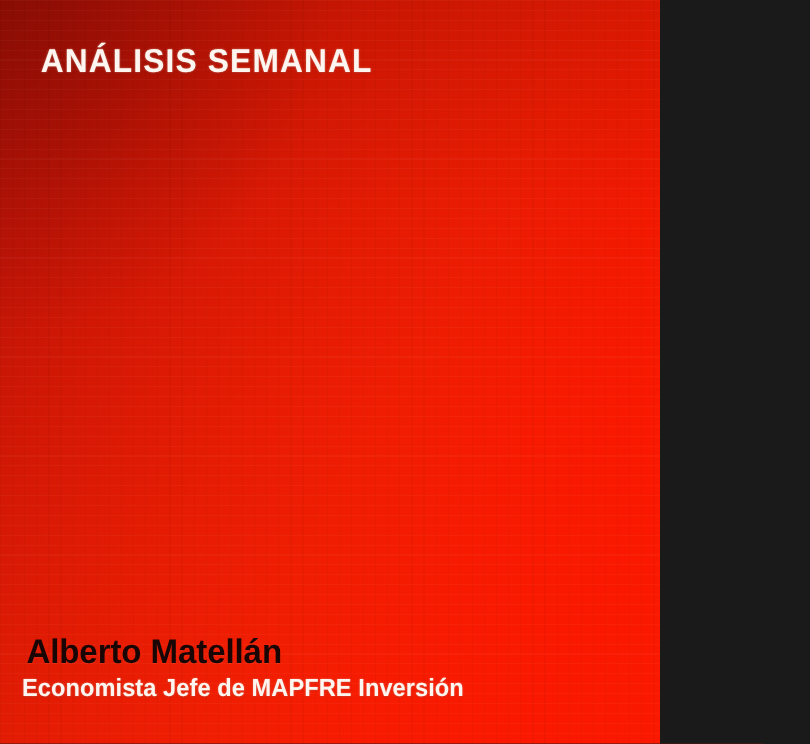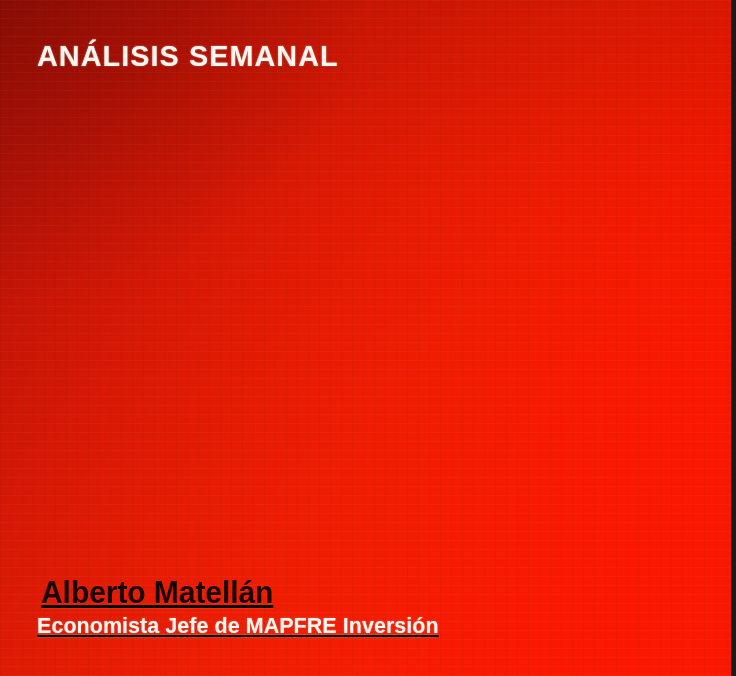--- a/index.html
+++ b/index.html
@@ -4,21 +4,21 @@
 <title>Análisis Semanal — Mercados Financieros</title>
 <style>
   html, body {
     margin: 0;
     padding: 0;
     background: #1a1a1a;
   }
 
   #card {
     position: relative;
-    width: 731px;
+    width: 600px;
     height: 676px;
     overflow: hidden;
     font-family: "Liberation Sans", "DejaVu Sans", sans-serif;
     -webkit-font-smoothing: antialiased;
   }
 
   
   .bg-base {
     position: absolute;
     inset: 0;
@@ -111,23 +111,22 @@
     white-space: nowrap;
     transform: scaleX(0.92);
     transform-origin: left center;
     text-shadow:
        0 0 3px rgba(255,235,215,0.50),
        0 2px 3px rgba(130,10,0,0.35);
   }
 
   .byline {
     position: absolute;
-    left: 41px;
+    left: 24px;
     bottom: 38px;
-    text-decoration: underline;
   }
 
   .byline-name {
     display: block;
     color: #190604;
     font-size: 31px;
     font-weight: 700;
     letter-spacing: -0.1px;
     line-height: 1.02;
     white-space: nowrap;

